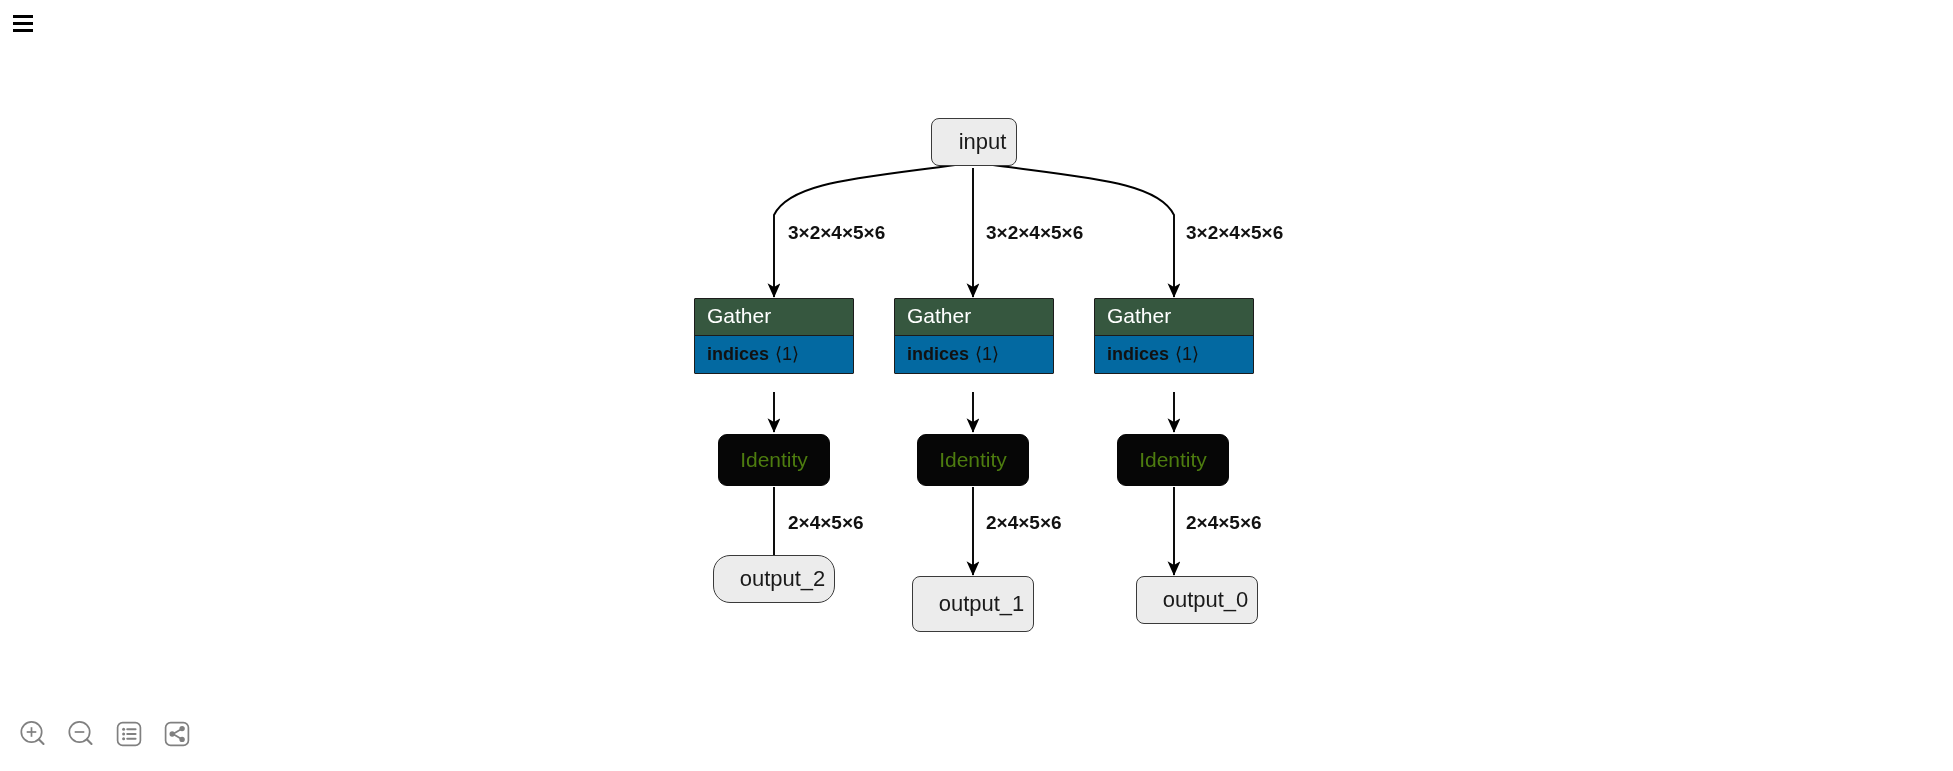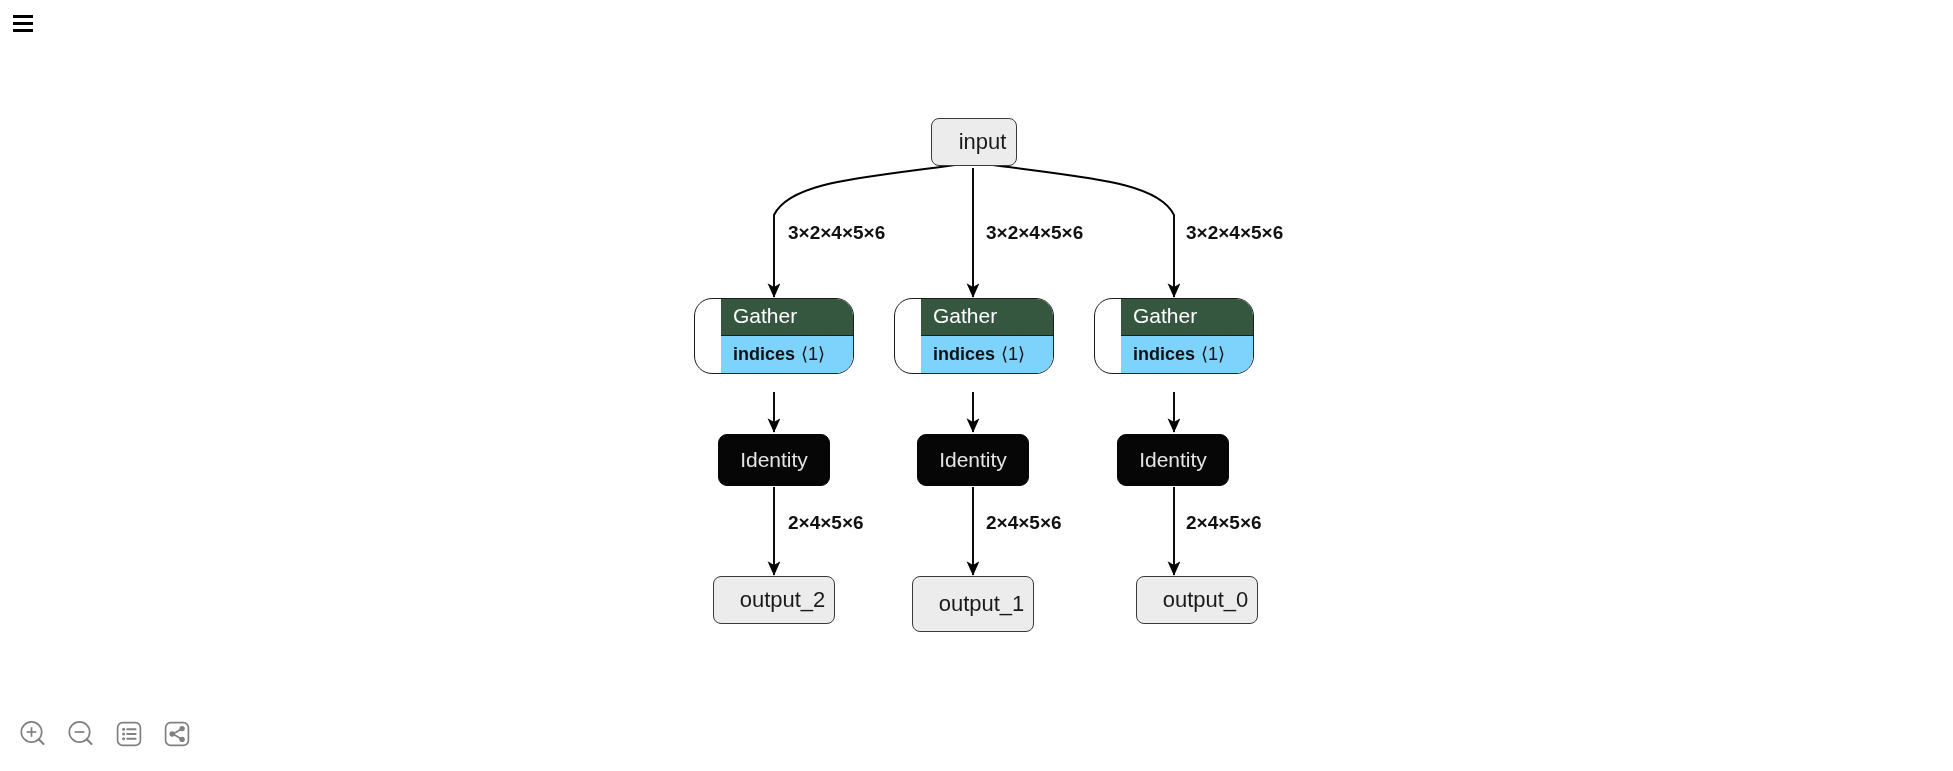--- a/index.html
+++ b/index.html
@@ -74,54 +74,53 @@
     color: #1a1a1a;
     font-size: 22px;
     font-family: "Liberation Sans", sans-serif;
     white-space: nowrap;
     cursor: pointer;
     padding-left: 17px;
   }
 
   .op-node {
     border: 1.4px solid #1c1c1c;
-    border-radius: 18px;
+    border-radius: 1px;
     overflow: hidden;
     background: #ffffff;
     cursor: pointer;
-    padding-left: 26px;
   }
   .op-header {
     background: #36573f;
     color: #ffffff;
     font-size: 21px;
     padding: 6px 12px 8px 12px;
     line-height: 1.05;
     font-family: "Liberation Sans", sans-serif;
     border-bottom: 1.4px solid #1c1c1c;
   }
   .op-attr {
-    background: #7dd3fc;
+    background: #0369a1;
     color: #111111;
     font-size: 18px;
     padding: 7px 12px 8px 12px;
     white-space: nowrap;
     font-family: "Liberation Sans", sans-serif;
   }
   .op-attr .attr-name { font-weight: bold; }
   .op-attr .attr-val  { font-weight: normal; margin-left: 6px; }
 
   .ident-node {
     background: #060606;
     border: 1.4px solid #060606;
     border-radius: 9px;
     display: flex;
     align-items: center;
     justify-content: center;
-    color: #e5e5e5;
+    color: #4d7c0f;
     font-size: 21px;
     font-family: "Liberation Sans", sans-serif;
     white-space: nowrap;
     cursor: pointer;
   }
 
   
   .edge-label {
     position: absolute;
     font-size: 19px;
@@ -200,21 +199,21 @@
         <span class="attr-name">indices</span><span class="attr-val">⟨1⟩</span>
       </div>
     </div>
 
     <div class="node ident-node" style="left:718px; top:434px; width:112px; height:52px;">
       <span>Identity</span>
     </div>
 
     <div class="edge-label" style="left:788px; top:512px;">2×4×5×6</div>
 
-    <div class="node io-node" style="left:713px; top:576px; width:122px; height:48px;">
+    <div class="node io-node" style="left:713px; top:555px; width:122px; height:48px;border-radius:17px;">
       <span>output_2</span>
     </div>
 
     <div class="edge-label" style="left:986px; top:222px;">3×2×4×5×6</div>
 
     <div class="node op-node" style="left:894px; top:298px; width:160px;">
       <div class="op-header">Gather</div>
       <div class="op-attr">
         <span class="attr-name">indices</span><span class="attr-val">⟨1⟩</span>
       </div>

